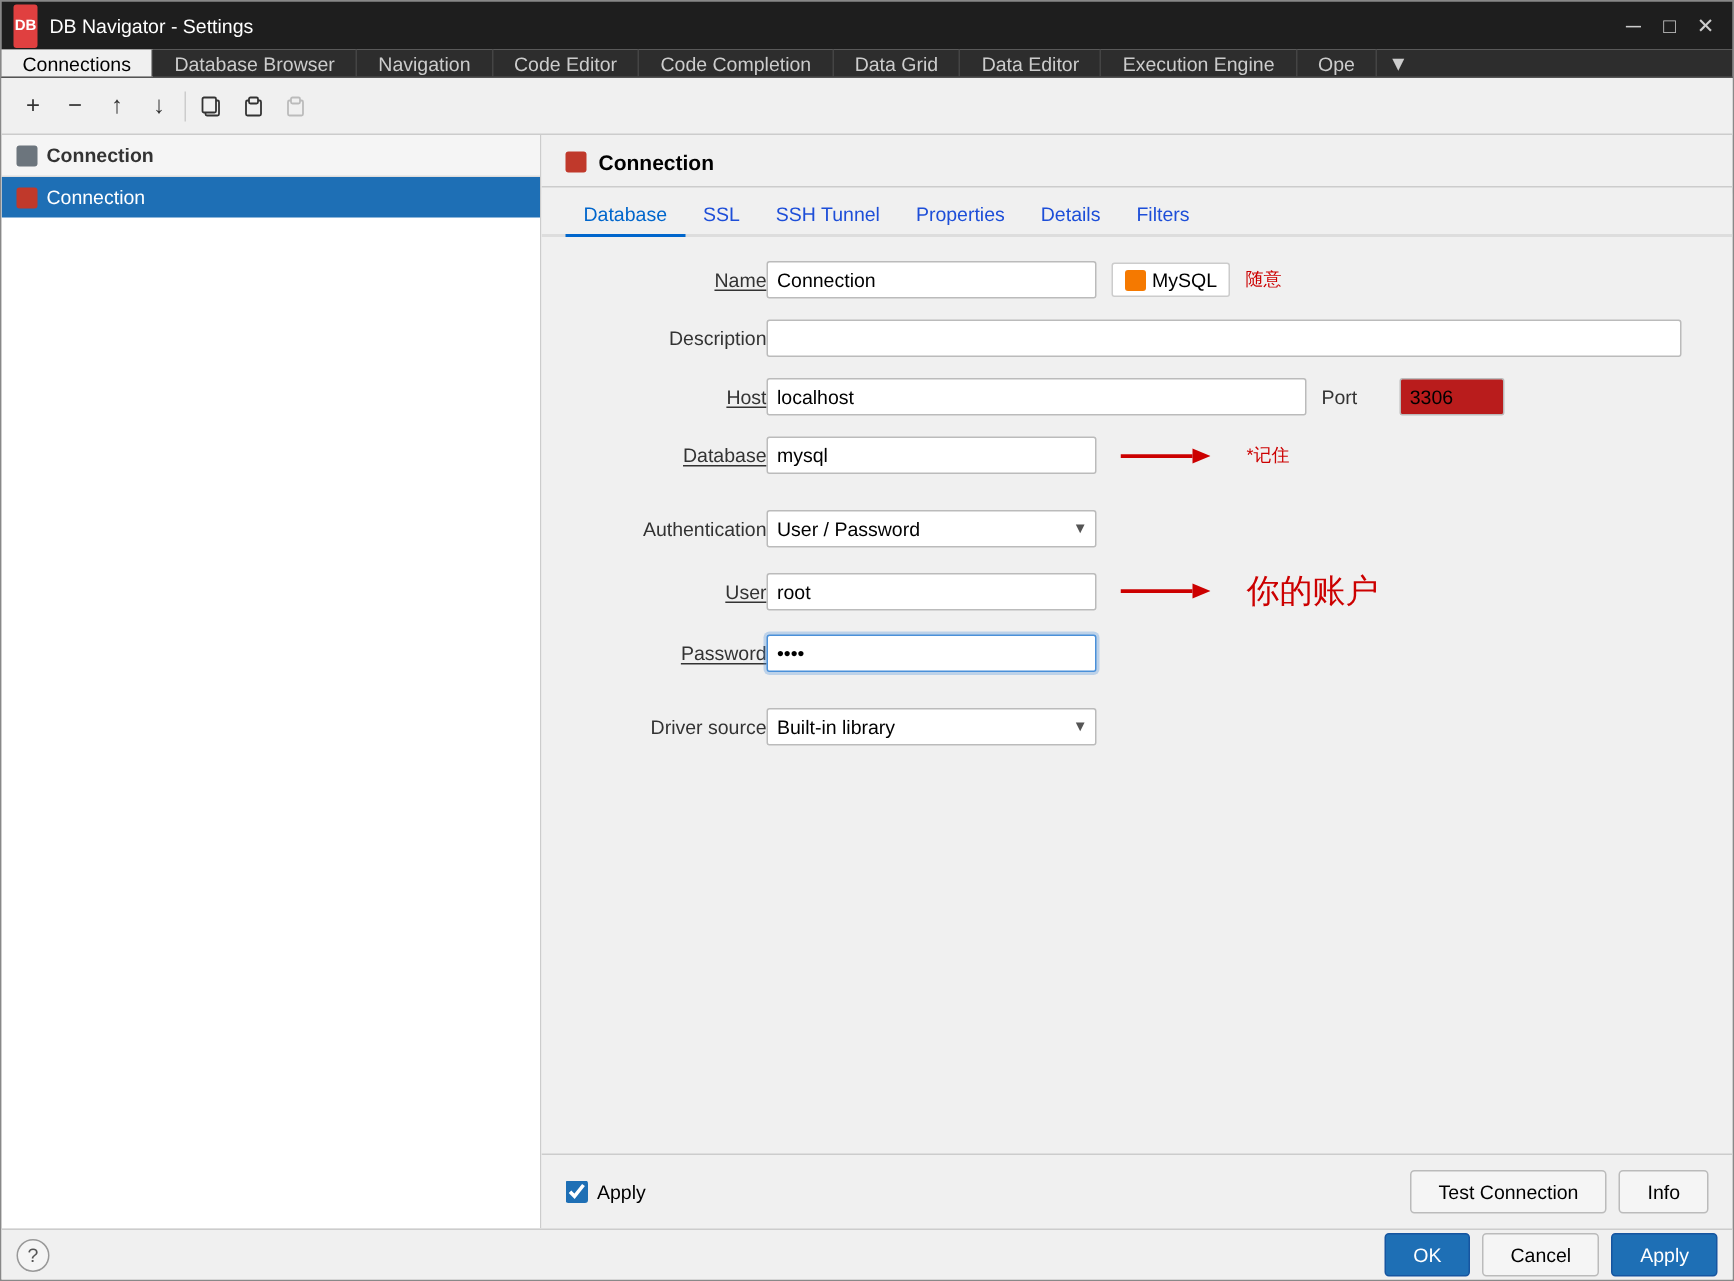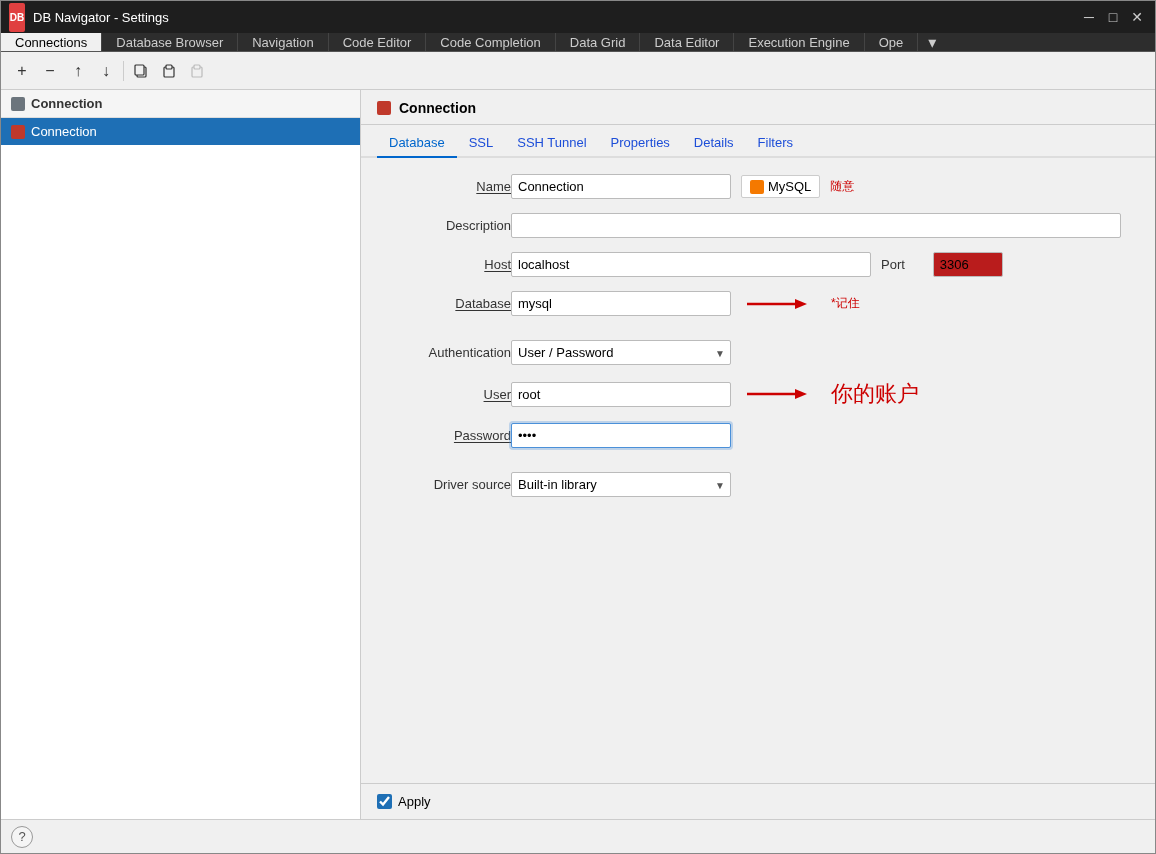--- a/index.html
+++ b/index.html
@@ -590,20 +590,29 @@
           </div>
         </div>
 
       </div>
 
       <div class="bottom-bar">
         <div class="active-checkbox">
           <input type="checkbox" class="checkbox-input" id="active-cb" checked="" style="">
           <label for="active-cb">Apply</label>
         </div>
+        <div class="bottom-buttons">
+          <button class="btn">Test Connection</button>
+          <button class="btn">Info</button>
+        </div>
       </div>
     </div>
   </div>
 
   <div class="footer-bar">
     <button class="help-btn">?</button>
+    <div class="footer-right">
+      <button class="btn primary">OK</button>
+      <button class="btn">Cancel</button>
+      <button class="btn apply">Apply</button>
+    </div>
   </div>
 </div>
 
 </body></html>

